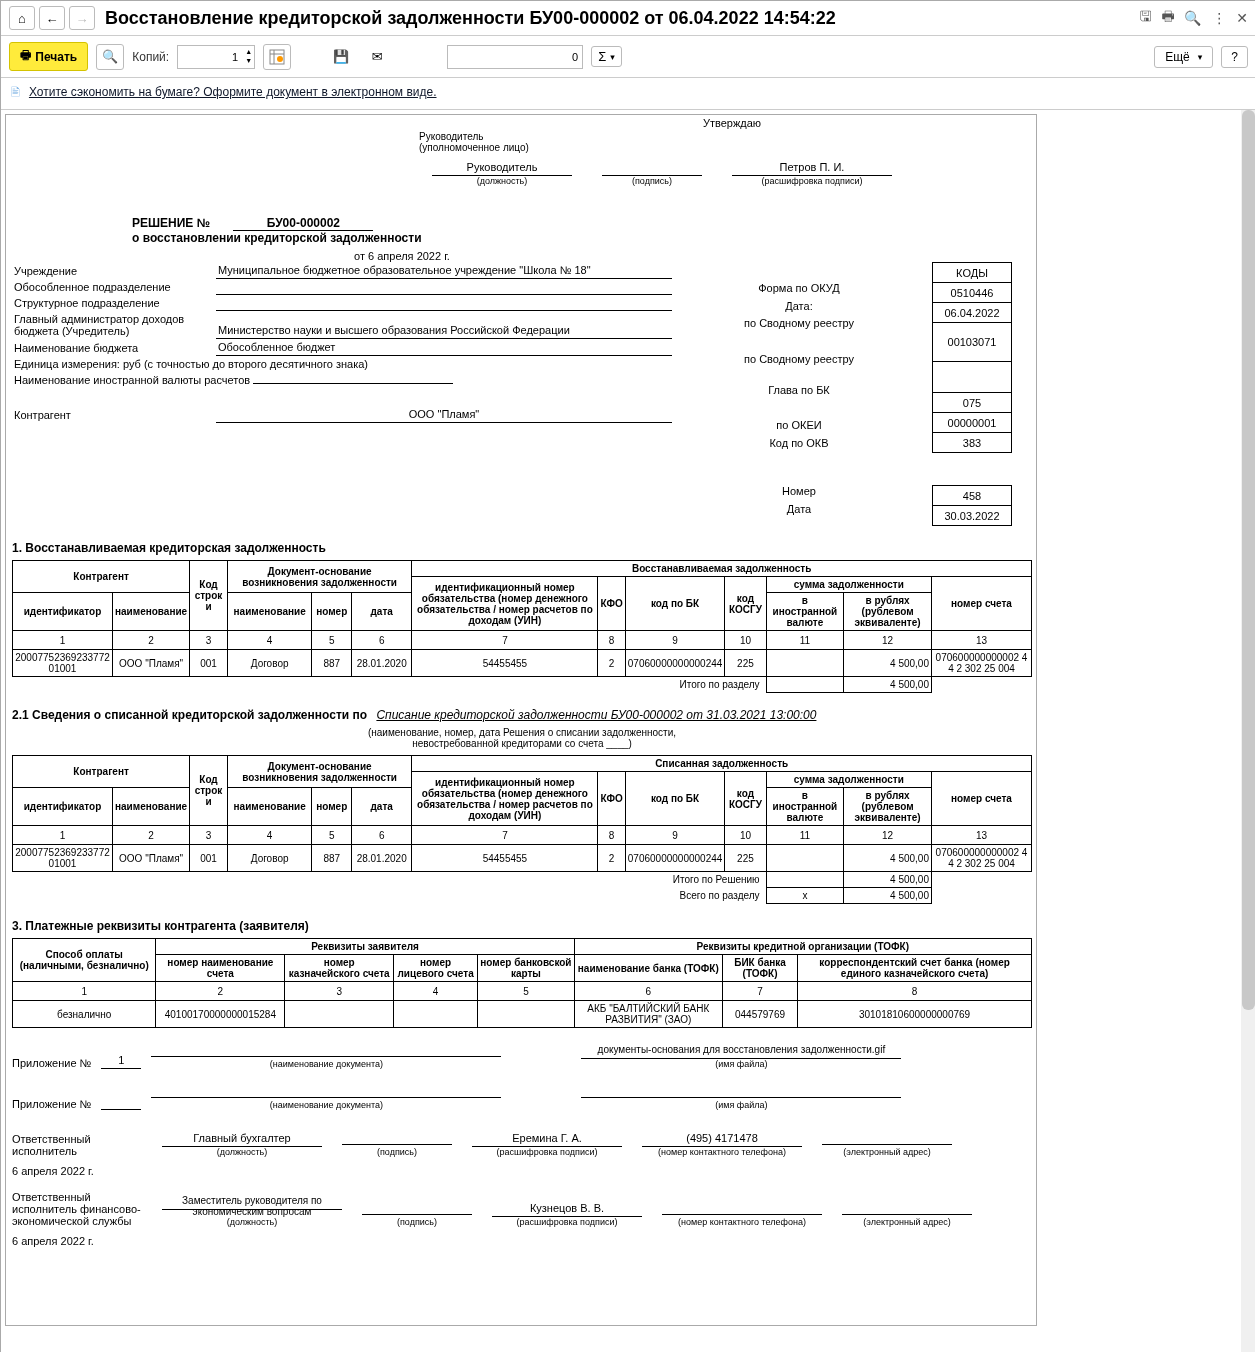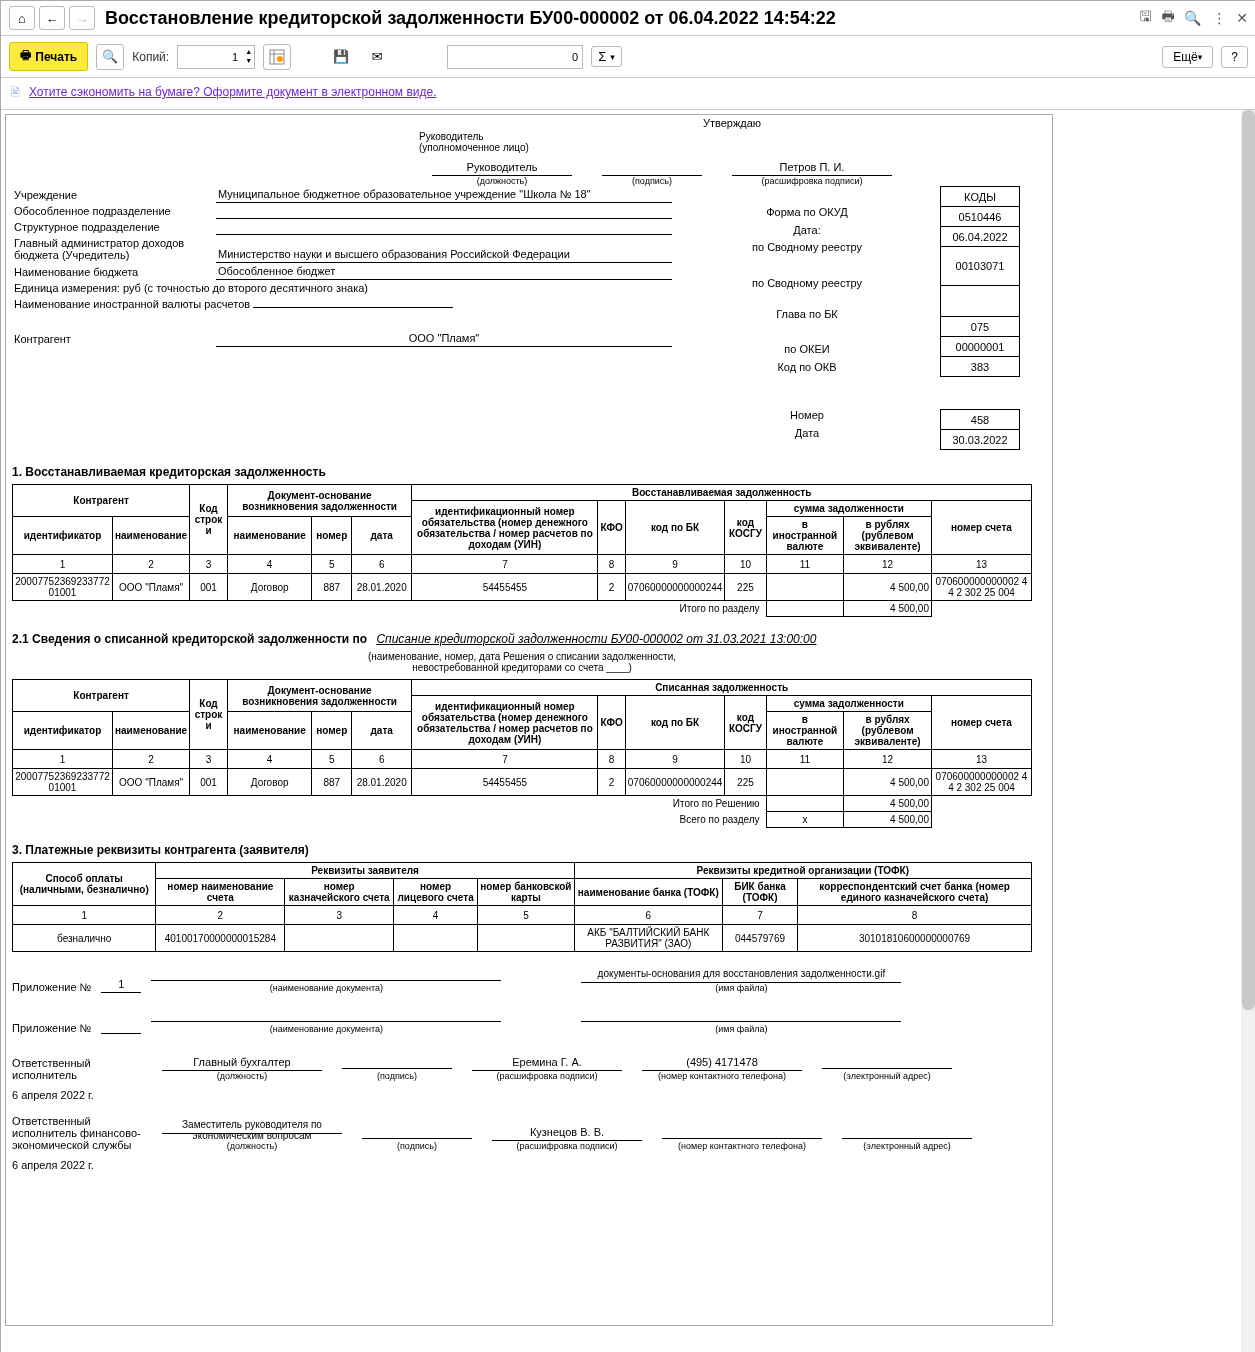--- a/index.html
+++ b/index.html
@@ -11,44 +11,44 @@
   .right-icons{display:flex;gap:10px;align-items:center;}
   .right-icons span{font-size:14px;color:#555;}
   .toolbar{display:flex;align-items:center;padding:6px 8px;gap:8px;border-bottom:1px solid #ccc;}
   .print-btn{background:#ffeb3b;border:1px solid #d4c300;border-radius:3px;padding:3px 10px;display:flex;align-items:center;gap:4px;font-size:12px;font-weight:bold;cursor:pointer;}
   .tb-btn{width:26px;height:24px;border:1px solid transparent;display:flex;align-items:center;justify-content:center;font-size:13px;cursor:pointer;}
   .tb-label{font-size:12px;color:#333;}
   .copies{width:60px;height:22px;border:1px solid #bbb;display:flex;align-items:center;justify-content:flex-end;padding-right:16px;position:relative;}
   .copies .spin{position:absolute;right:2px;top:1px;display:flex;flex-direction:column;font-size:7px;line-height:9px;}
   .num-input{width:80px;height:22px;border:1px solid #bbb;text-align:right;padding-right:4px;display:flex;align-items:center;justify-content:flex-end;}
   .sigma-btn{padding:2px 6px;border:1px solid #bbb;border-radius:3px;display:flex;align-items:center;gap:4px;font-size:13px;cursor:pointer;}
-  .more-btn{padding:3px 10px;border:1px solid #bbb;border-radius:3px;font-size:12px;display:flex;align-items:center;gap:0;cursor:pointer;}
+  .more-btn{padding:3px 10px;border:1px solid #bbb;border-radius:3px;font-size:12px;display:flex;align-items:center;gap:8px;cursor:pointer;}
   .help-btn{padding:3px 9px;border:1px solid #bbb;border-radius:3px;font-size:12px;cursor:pointer;}
   .banner{padding:6px 10px;}
-  .banner a{color:#6d28d9;font-size:12px;}
+  .banner a{color:#0f172a;font-size:12px;}
   .banner .bicon{color:#6aa7e0;margin-right:6px;text-decoration:none;}
   .doc-area{padding:4px;height:1246px;overflow:auto;border-top:1px solid #ccc;position:relative;}
-  .doc{border:1px solid #aaa;padding:0 20px 10px 6px;width:1020px;min-height:1200px;font-size:11px;}
+  .doc{border:1px solid #aaa;padding:0 4px 10px 6px;width:1020px;min-height:1200px;font-size:11px;}
 
   .approve{width:100%;text-align:center;margin-top:2px;}
   .approve .utv{display:inline-block;width:300px;margin-left:420px;}
   .apr-row{display:flex;justify-content:flex-start;margin-top:2px;padding-left:407px;}
   .apr-label{font-size:10px;}
   .sigrow{display:flex;gap:30px;margin-top:8px;padding-left:420px;}
   .sigcell{text-align:center;font-size:9px;}
   .sigline{border-bottom:1px solid #000;height:14px;}
 
   .docheader{display:flex;margin-top:30px;}
   .dh-left{flex:0 0 660px;padding-left:120px;}
   .dh-left .res{font-weight:bold;font-size:12px;}
   .dh-left .res .num{display:inline-block;width:140px;border-bottom:1px solid #000;text-align:center;margin-left:20px;}
   .dh-left .sub{font-weight:bold;font-size:12px;}
   .dh-left .date{text-align:center;margin-top:5px;font-size:11px;padding-right:120px;}
 
-  .meta{display:flex;gap:8px;}
+  .meta{display:flex;}
   .meta-labels{width:660px;}
   .meta-labels table{width:100%;border-collapse:collapse;}
   .meta-labels td{padding:2px 2px;vertical-align:bottom;font-size:11px;}
   .meta-labels td.ul{border-bottom:1px solid #000;}
   .meta-right{width:340px;display:flex;}
   .meta-right-labels{flex:1;text-align:center;padding-right:6px;}
   .meta-right-labels div{height:18px;line-height:18px;}
   .codes{width:80px;}
   .codes table{border-collapse:collapse;width:100%;}
   .codes td{border:1px solid #000;text-align:center;height:17px;font-size:11px;}
@@ -156,20 +156,30 @@
         <div class="sigcell" style="width:100px">
           <div class="sigline"></div>
           <div>(подпись)</div>
         </div>
         <div class="sigcell" style="width:160px">
           <div class="sigline" style="font-size:11px">Петров П. И.</div>
           <div>(расшифровка подписи)</div>
         </div>
       </div>
 
+      <div class="docheader">
+        <div class="dh-left">
+          <div class="res">
+            <span>РЕШЕНИЕ №</span>
+            <span class="num">БУ00-000002</span>
+          </div>
+          <div class="sub">о восстановлении кредиторской задолженности</div>
+          <div class="date">от 6 апреля 2022 г.</div>
+        </div>
+      </div>
 
       <div class="meta">
         <div class="meta-labels">
           <table>
             <tbody>
                 <tr>
                   <td style="width:200px">Учреждение</td>
                   <td class="ul">Муниципальное бюджетное образовательное учреждение "Школа № 18"</td>
                 </tr>
             <tr>

